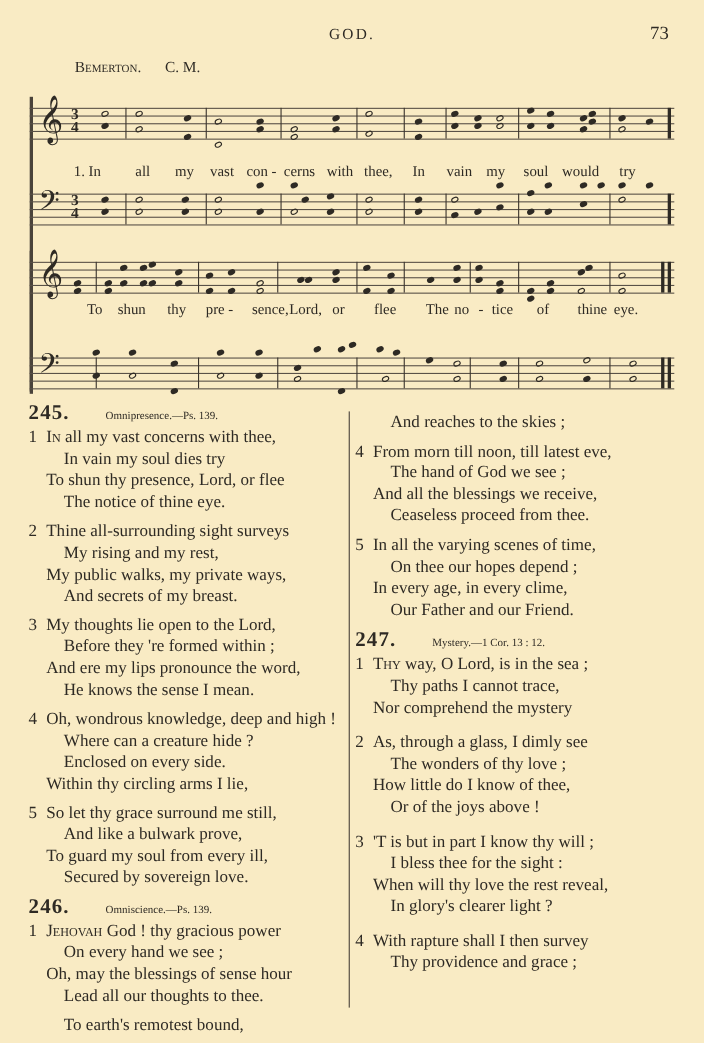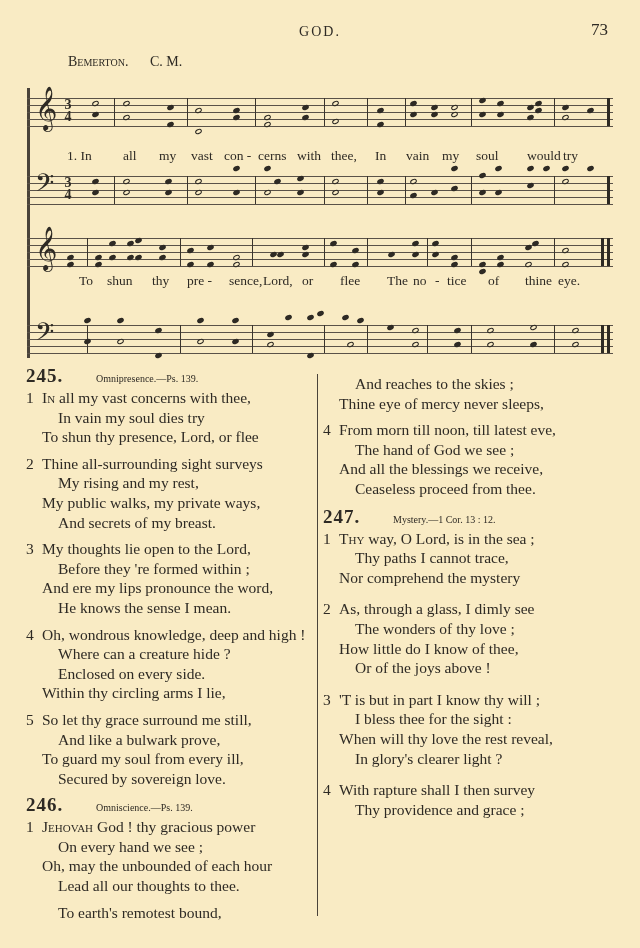--- a/index.html
+++ b/index.html
@@ -135,21 +135,21 @@
     <span style="left:132px">my</span>
     <span style="left:164px">vast</span>
     <span style="left:197px">con -</span>
     <span style="left:231px">cerns</span>
     <span style="left:270px">with</span>
     <span style="left:304px">thee,</span>
     <span style="left:348px">In</span>
     <span style="left:379px">vain</span>
     <span style="left:415px">my</span>
     <span style="left:449px">soul</span>
-    <span style="left:500px">would</span>
+    <span style="left:484px">would</span>
     <span style="left:536px">try</span>
   </div>
 
   <div class="staff" style="top:88px;">
     <div class="line" style="top:0"></div>
       <div class="line" style="top:7px"></div>
       <div class="line" style="top:14px"></div>
       <div class="line" style="top:21px"></div>
       <div class="line" style="top:28px"></div>
     <div class="clef" style="left:8px;top:-8px;font-size:30px;">𝄢</div>
@@ -339,20 +339,21 @@
 <div class="col col-left">
   <div>
     <div class="hymn-head">
       <span class="hymn-num">245.</span>
       <span class="hymn-topic">Omnipresence.—Ps. 139.</span>
     </div>
     <div class="stanza">
       <span class="ln l1"><span class="num">1</span><span class="sc">In</span><span> all my vast concerns with thee,</span></span>
       <span class="ln l2">In vain my soul dies try</span>
       <span class="ln l3">To shun thy presence, Lord, or flee</span>
+      <span class="ln l4">The notice of thine eye.</span>
     </div>
     <div class="stanza">
       <span class="ln l1"><span class="num">2</span><span>Thine all-surrounding sight surveys</span></span>
       <span class="ln l2">My rising and my rest,</span>
       <span class="ln l3">My public walks, my private ways,</span>
       <span class="ln l4">And secrets of my breast.</span>
     </div>
     <div class="stanza">
       <span class="ln l1"><span class="num">3</span><span>My thoughts lie open to the Lord,</span></span>
       <span class="ln l2">Before they 're formed within ;</span>
@@ -374,41 +375,46 @@
   </div>
 
   <div style="margin-top:4px;">
     <div class="hymn-head">
       <span class="hymn-num">246.</span>
       <span class="hymn-topic">Omniscience.—Ps. 139.</span>
     </div>
     <div class="stanza">
       <span class="ln l1"><span class="num">1</span><span class="sc">Jehovah</span><span> God ! thy gracious power</span></span>
       <span class="ln l2">On every hand we see ;</span>
-      <span class="ln l3">Oh, may the unbounded of each hour</span>
+      <span class="ln l3">Oh, may the blessings of sense hour</span>
       <span class="ln l4">Lead all our thoughts to thee.</span>
     </div>
     <div class="stanza">
       <span class="ln l2">To earth's remotest bound,</span>
 
     </div>
   </div>
 </div>
 
 <div class="col col-right" style="top:374px;">
   <div>
     <div class="stanza">
       <span class="ln l2">And reaches to the skies ;</span>
-      <span class="ln l3">Thine eye of mercy never sleeps,</span>
     </div>
     <div class="stanza">
       <span class="ln l1"><span class="num">4</span><span>From morn till noon, till latest eve,</span></span>
       <span class="ln l2">The hand of God we see ;</span>
       <span class="ln l3">And all the blessings we receive,</span>
       <span class="ln l4">Ceaseless proceed from thee.</span>
+    </div>
+    <div class="stanza">
+      <span class="ln l1"><span class="num">5</span><span>In all the varying scenes of time,</span></span>
+      <span class="ln l2">On thee our hopes depend ;</span>
+      <span class="ln l3">In every age, in every clime,</span>
+      <span class="ln l4">Our Father and our Friend.</span>
     </div>
   </div>
 
   <div style="margin-top:8px;">
     <div class="hymn-head">
       <span class="hymn-num">247.</span>
       <span class="hymn-topic">Mystery.—1 Cor. 13 : 12.</span>
     </div>
     <div class="stanza">
       <span class="ln l1"><span class="num">1</span><span class="sc">Thy</span><span> way, O Lord, is in the sea ;</span></span>

